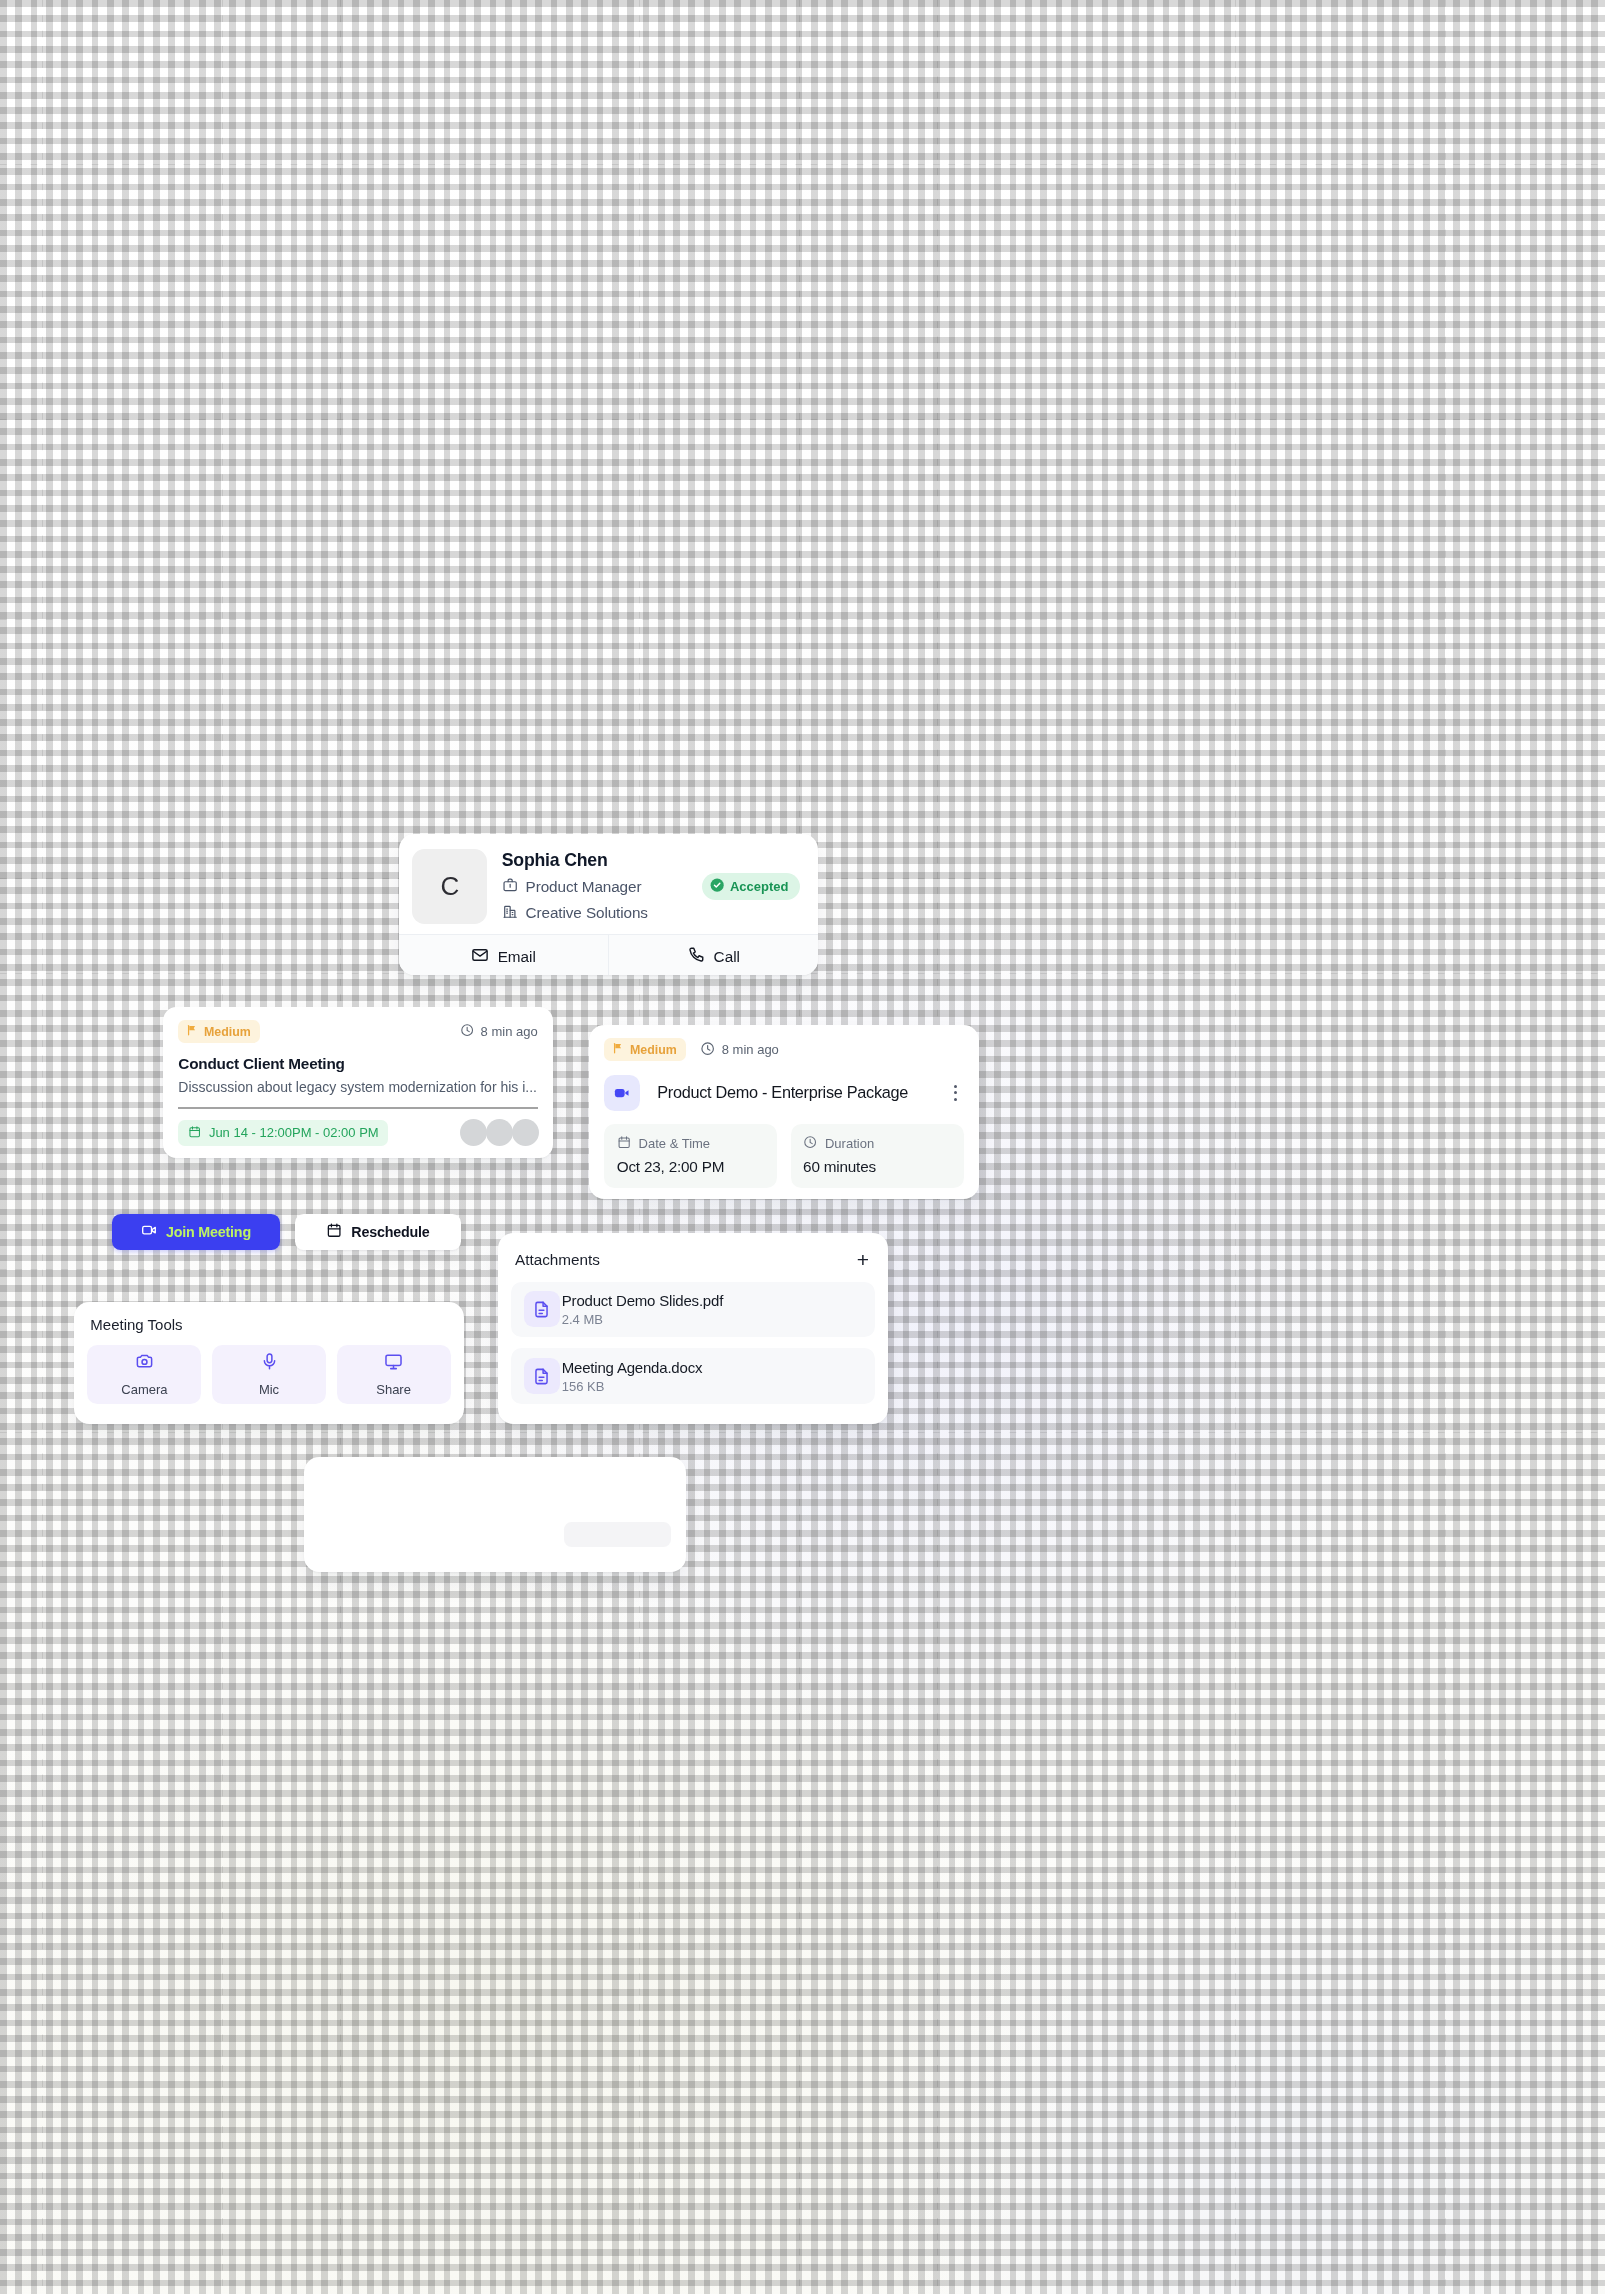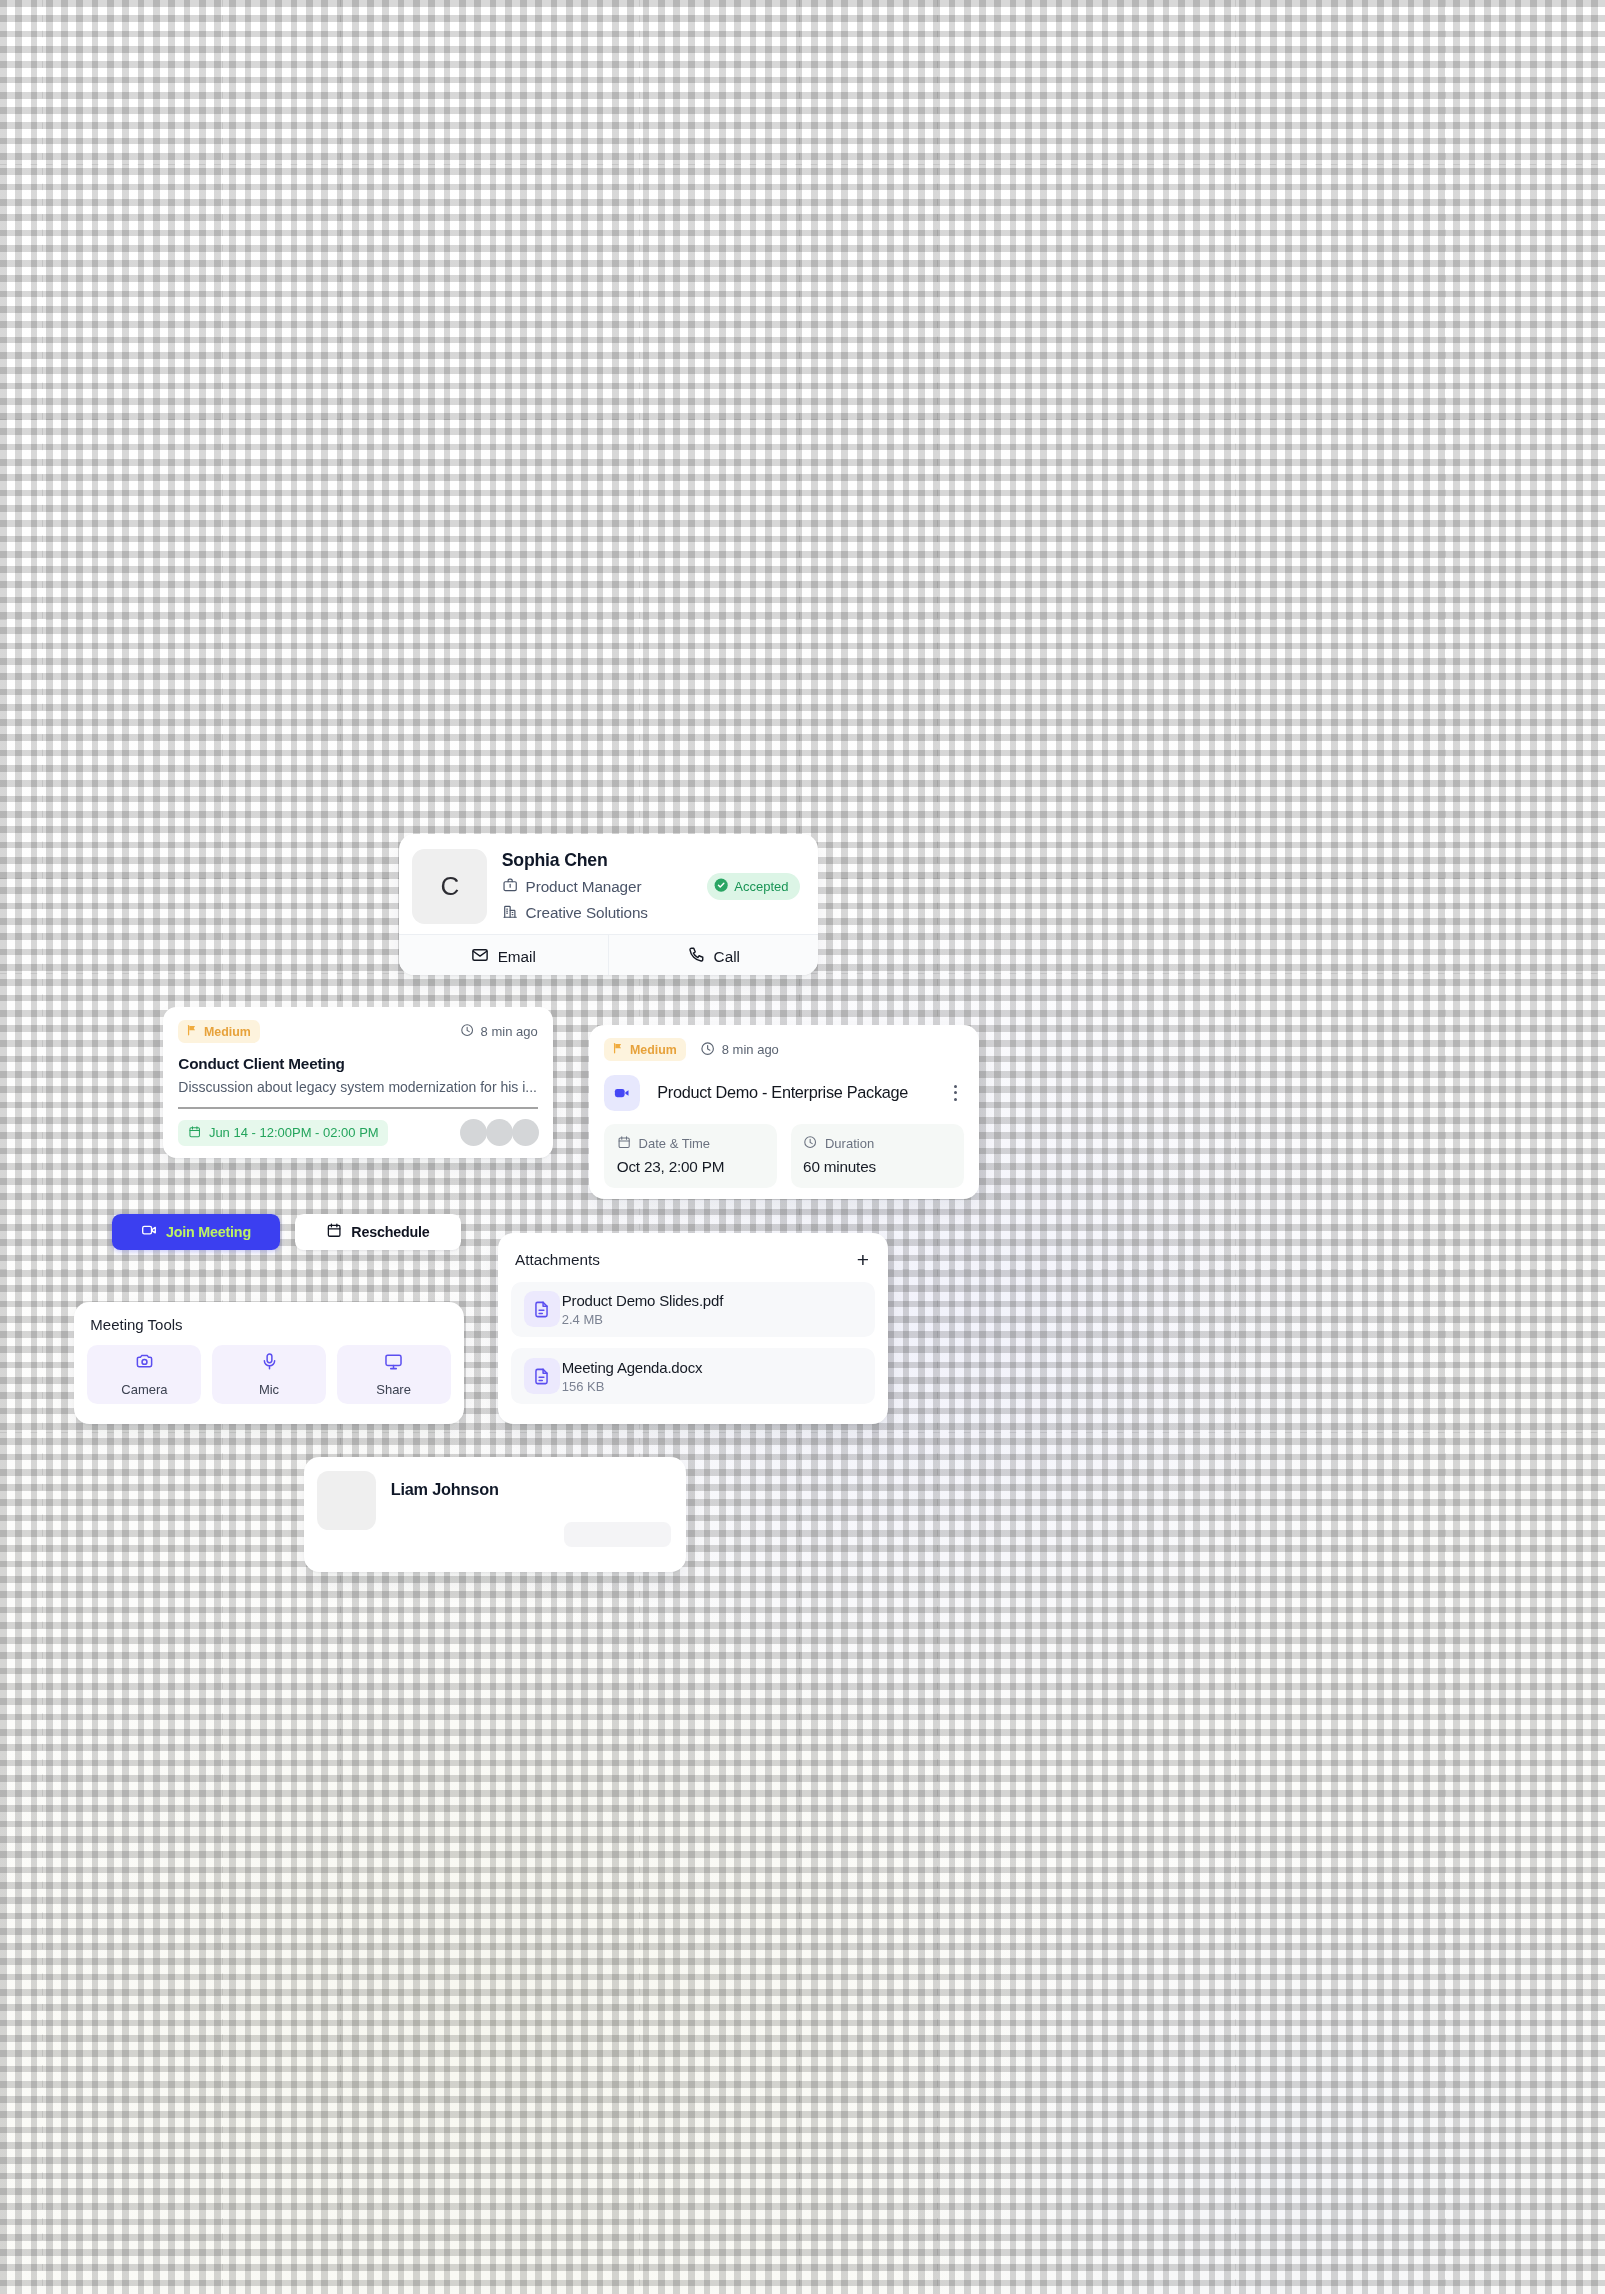--- a/index.html
+++ b/index.html
@@ -99,21 +99,21 @@
   .contact-line {
     display: flex; align-items: center; gap: 7.6px;
     font-size: 15.3px; color: #4a5468; margin-top: 5.7px; letter-spacing: -0.1px;
   }
   .contact-line svg { flex: 0 0 16.3px; }
   #accepted-badge {
     position: absolute; right: 18px; top: 39px;
     display: inline-flex; align-items: center; gap: 5.7px;
     background: #dcf5e6; color: #199455;
     border-radius: 955px; padding: 4.8px 11.5px 4.8px 7.6px;
-    font-size: 13px; font-weight: 400;
+    font-size: 13px; font-weight: 700;
   }
   #contact-actions {
     display: flex; border-top: 1px solid #eceff3;
     background: #fafbfc; height: 46px;
   }
   .contact-action {
     flex: 1; display: flex; align-items: center; justify-content: center;
     gap: 8.6px; font-size: 15.3px; color: #141823; cursor: pointer;
   }
   .contact-action + .contact-action { border-left: 1px solid #eceff3; }
@@ -498,19 +498,15 @@
           <rect x="2.5" y="4" width="19" height="13" rx="2.2"></rect>
             <path d="M8.5 21h7M12 17v4"></path>
         </svg>
       </span>
       <span class="tool-label">Share</span>
     </div>
   </div>
 </div>
 
 <div class="card" id="liam-card">
-  <div id="liam-body">
-    <div id="liam-avatar"></div>
-    <div id="liam-name">Liam Johnson</div>
-  </div>
   <div id="liam-ghost"></div>
 </div>
 
 
 </body></html>

